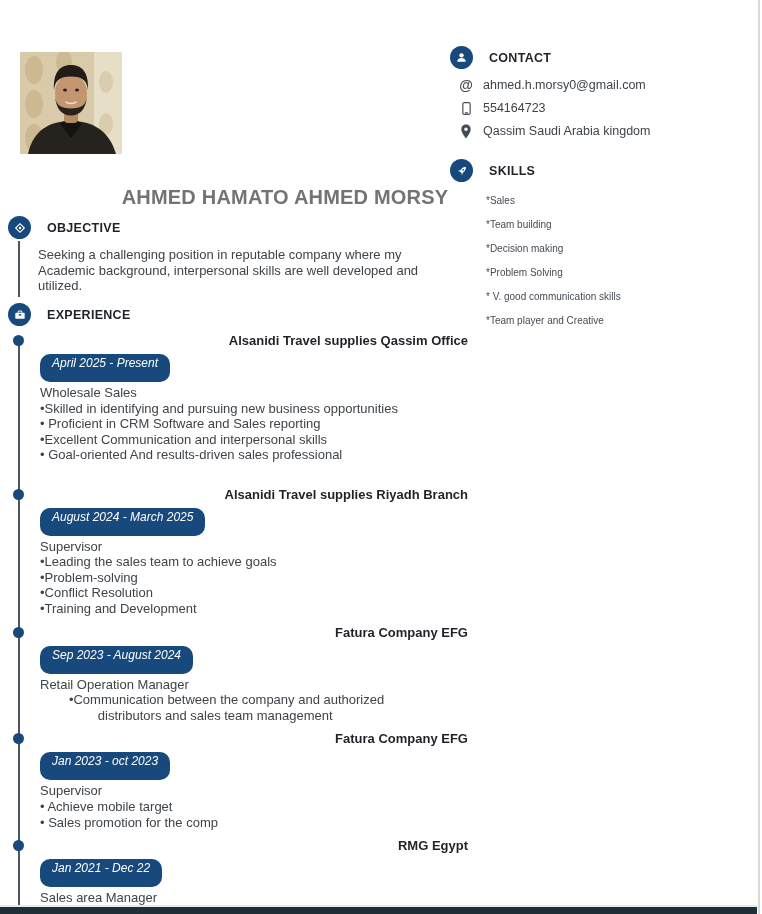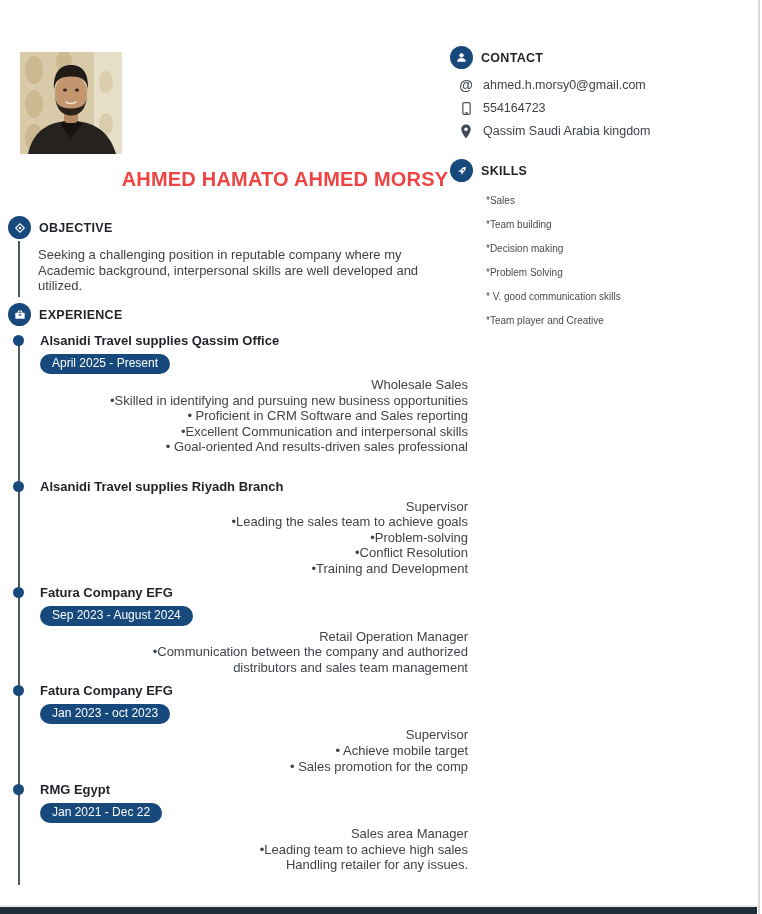--- a/index.html
+++ b/index.html
@@ -18,26 +18,26 @@
   
   .page-edge{position:absolute;right:2px;top:0;width:2px;height:100%;background:var(--edge);}
   .bottom-gray{position:absolute;left:0;right:5px;bottom:7px;height:2px;background:#EAEAEA;}
   .bottom-bar{position:absolute;left:0;right:5px;bottom:0;height:7px;background:var(--bar);}
 
   
   .photo{position:absolute;left:20px;top:52px;width:102px;height:102px;}
 
   
   .name{
-    position:absolute;left:50px;top:168px;width:470px;text-align:center;
-    font-size:20px;font-weight:600;color:#ef4444;letter-spacing:.2px;white-space:nowrap;
-  }
-
-  
-  .section-head{display:flex;align-items:center;gap:8px;height:23px;}
+    position:absolute;left:50px;top:186px;width:470px;text-align:center;
+    font-size:20px;font-weight:600;color:#737373;letter-spacing:.2px;white-space:nowrap;
+  }
+
+  
+  .section-head{display:flex;align-items:center;gap:16px;height:23px;}
   .circle-icon{
     width:23px;height:23px;border-radius:50%;background:var(--navy);
     display:flex;align-items:center;justify-content:center;flex:0 0 auto;
   }
   .section-title{font-size:12.5px;font-weight:700;color:#1F2328;letter-spacing:.3px;}
 
   
   #contact{position:absolute;left:450px;top:46px;width:300px;}
   .contact-item{
     display:flex;align-items:center;gap:10px;margin:9px 0 0 9px;
@@ -60,27 +60,27 @@
   #experience{position:absolute;left:8px;top:303px;width:460px;}
   .timeline{position:relative;margin:7px 0 0 32px;}
   .timeline::before{
     content:"";position:absolute;left:-22px;top:8px;bottom:-12px;width:2px;background:var(--line-col);
   }
   .job{position:relative;margin-bottom:8px;}
   .job::before{
     content:"";position:absolute;left:-27px;top:2px;width:11px;height:11px;
     border-radius:50%;background:var(--navy);
   }
-  .company{margin:0 0 5px;font-size:13px;font-weight:700;color:#1F2227;line-height:15px;}
+  .company{margin:0 0 5px;font-size:13px;font-weight:700;color:#1F2227;line-height:15px;text-align:right;}
   .date-badge{
-    display:inline-block;background:var(--navy);color:#fff;font-size:12px;
-    padding:2px 12px 3px;border-radius:10px;line-height:15px;margin:0 0 3px;
+    display:inline-block;background:var(--navy);color:#fff;font-size:12px;font-style:italic;
+    padding:2px 12px 11px;border-radius:10px;line-height:15px;margin:0 0 3px;
   }
   .job-lines{margin:0;}
-  .job-line{font-size:13px;line-height:15.6px;color:var(--body-text);white-space:pre-wrap;min-height:15.6px;text-align:right;}
+  .job-line{font-size:13px;line-height:15.6px;color:var(--body-text);white-space:pre-wrap;min-height:15.6px;}
 </style>
 </head>
 <body>
 
 <div class="photo">
   <svg width="102" height="102" viewBox="0 0 102 102">
     <rect width="102" height="102" fill="#D9CAA9"></rect>
     <rect x="74" width="28" height="102" fill="#E6DEC6"></rect>
     <g fill="#CBB78F" opacity="0.9">
       <ellipse cx="14" cy="18" rx="9" ry="14"></ellipse>
@@ -191,21 +191,21 @@
   </div>
   <div class="timeline">
       <article class="job"><h3 class="company">Alsanidi Travel supplies Qassim Office</h3><div class="date-badge">April 2025 - Present</div><div class="job-lines">
           <div class="job-line">Wholesale Sales</div>
           <div class="job-line">•Skilled in identifying and pursuing new business opportunities</div>
           <div class="job-line">• Proficient in CRM Software and Sales reporting</div>
           <div class="job-line">•Excellent Communication and interpersonal skills</div>
           <div class="job-line">• Goal-oriented And results-driven sales professional</div>
           <div class="job-line"></div>
         </div></article>
-      <article class="job"><h3 class="company">Alsanidi Travel supplies Riyadh Branch</h3><div class="job-lines">
+      <article class="job"><h3 class="company">Alsanidi Travel supplies Riyadh Branch</h3><div class="date-badge">August 2024 - March 2025</div><div class="job-lines">
           <div class="job-line">Supervisor</div>
           <div class="job-line">•Leading the sales team to achieve goals</div>
           <div class="job-line">•Problem-solving</div>
           <div class="job-line">•Conflict Resolution</div>
           <div class="job-line">•Training and Development</div>
         </div></article>
       <article class="job"><h3 class="company">Fatura Company EFG</h3><div class="date-badge">Sep 2023 - August 2024</div><div class="job-lines">
           <div class="job-line">Retail Operation Manager</div>
           <div class="job-line">        •Communication between the company and authorized</div>
           <div class="job-line">                distributors and sales team management</div>

